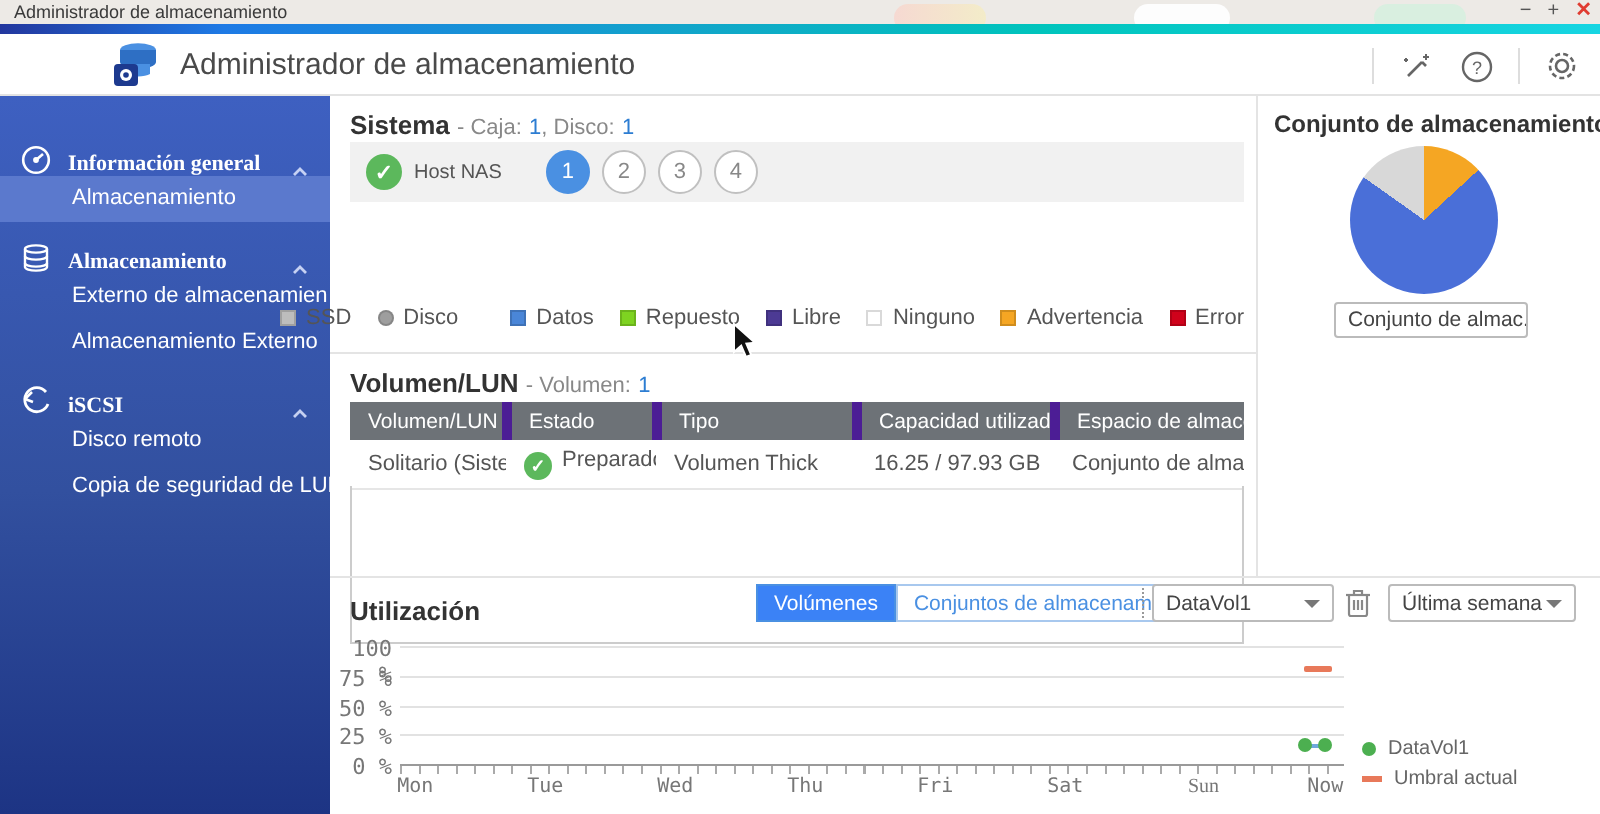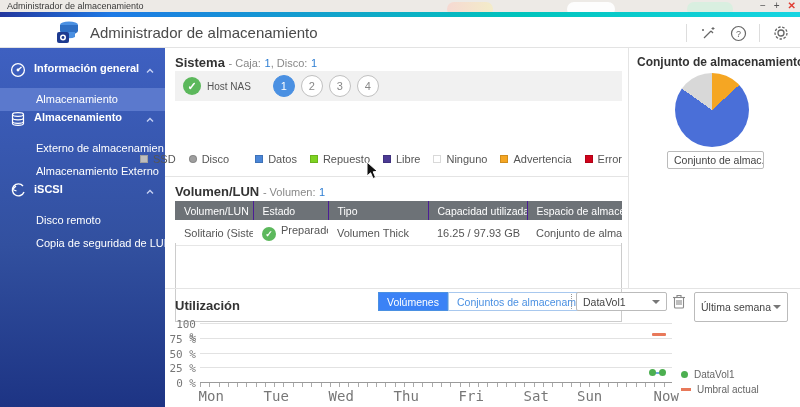--- a/index.html
+++ b/index.html
@@ -25,21 +25,21 @@
   .app-header { position:absolute; left:0; top:17px; width:800px; height:31px; background:#fff; border-bottom:1px solid #e3e3e3; }
   .logo { position:absolute; left:54px; top:3px; width:27px; height:25px; }
   .app-title { position:absolute; left:90px; top:7px; font-size:15px; color:#4a4a4a; }
   .hdr-icons { position:absolute; right:10px; top:4px; height:24px; display:flex; align-items:center; gap:12px; }
   .hdr-sep { width:1px; height:18px; background:#ddd; }
   .hdr-icon { width:18px; height:18px; display:flex; align-items:center; justify-content:center; color:#666; }
 
   
   .sidebar { position:absolute; left:0; top:48px; width:165px; height:359px;
     background:linear-gradient(180deg,#3e60c1 0%,#32509f 55%,#1d3484 100%); padding-top:14px; color:#fff; }
-  .sb-header { display:flex; align-items:flex-start; height:26px; padding:0 10px; cursor:default; }
+  .sb-header { display:flex; align-items:flex-end; height:26px; padding:0 10px; cursor:default;font-family:Liberation Serif, serif; }
   .sb-header .sb-ico { width:16px; height:16px; margin-right:8px; flex:0 0 16px; }
   .sb-header .sb-label { font-size:11px; font-weight:bold; flex:1; white-space:nowrap; }
   .sb-header .sb-chev { width:10px; height:10px; opacity:.85; }
   .sb-item { height:23px; line-height:23px; padding-left:36px; font-size:11px; white-space:nowrap; cursor:default; }
   .sb-item.active { background:#5b79cd; }
 
   
   .content { position:absolute; left:165px; top:48px; width:635px; height:359px; background:#fff; }
   .sec-title { font-size:13px; font-weight:bold; color:#333; }
   .muted { font-size:11px; font-weight:normal; color:#888; }
@@ -59,21 +59,21 @@
   .dl-item { display:flex; align-items:center; gap:5px; font-size:11px; color:#555; }
   .dl-sw { width:8px; height:8px; border:1px solid rgba(0,0,0,.15); }
   .dl-sw.circle { border-radius:50%; }
   .dl-div { width:1px; height:12px; background:#ccc; }
 
   .divider-h1 { position:absolute; left:0; top:128px; width:463px; height:1px; background:#e4e4e4; }
   .vol-title { position:absolute; left:10px; top:136px; }
 
   table.vol { position:absolute; left:10px; top:153px; width:447px; border-collapse:collapse; table-layout:fixed; }
   table.vol th { background:#6d7277; color:#fff; font-size:10.5px; font-weight:normal; text-align:left; padding:3px 0 3px 9px; height:19px; white-space:nowrap; overflow:hidden; }
-  table.vol th + th { border-left:1px solid #4c1d95;margin-left:40px; }
+  table.vol th + th { border-left:5px solid #4c1d95;margin-left:40px; }
   table.vol td { font-size:11px; color:#555; padding:4px 0 4px 9px; height:22px; border-bottom:1px solid #e6e6e6; background:#fff; white-space:nowrap; overflow:hidden; }
   .tbl-empty { position:absolute; left:10px; top:195px; width:447px; height:79px; border:1px solid #ccc; border-top:none; }
   .row-chk { width:14px; height:14px; font-size:9px; display:inline-flex; vertical-align:-3px; margin-right:5px; }
 
   .divider-v { position:absolute; left:463px; top:0; width:1px; height:240px; background:#e4e4e4; }
   .divider-h2 { position:absolute; left:0; top:240px; width:635px; height:1px; background:#e4e4e4; }
 
   
   .pool { position:absolute; left:464px; top:0; width:171px; height:240px; }
   .pool-title { position:absolute; left:8px; top:7px; font-size:12px; font-weight:bold; color:#333; white-space:nowrap; }
@@ -90,29 +90,29 @@
     color:#fff; font-size:10.5px; font-weight:bold; display:flex; align-items:center; justify-content:center; }
 
   
   .util-title { position:absolute; left:10px; top:250px; }
   .tabs { position:absolute; left:213px; top:244px; display:flex; height:19px; }
   .tab { font-size:10.5px; display:flex; align-items:center; padding:0 8px; border:1px solid #a8c8ee; color:#4a90e2; background:#fff; white-space:nowrap; }
   .tab.active { background:#3b82f6; border-color:#4a90e2; color:#fff; }
   .dotted-sep { position:absolute; left:406px; top:246px; height:15px; border-left:1px dotted #999; }
   .sel-vol { position:absolute; left:411px; top:244px; width:91px; height:19px; }
   .trash { position:absolute; left:507px; top:245px; width:16px; height:17px; color:#888; }
-  .sel-period { position:absolute; left:529px; top:244px; width:94px; height:30px; }
+  .sel-period { position:absolute; left:529px; top:244px; width:94px; height:19px; }
 
   .chart { position:absolute; left:0; top:267px; width:635px; height:92px; }
   .ytick { position:absolute; left:0; width:31px; text-align:right; font-family:"DejaVu Sans Mono",monospace; font-size:11px; color:#777; }
   .gline { position:absolute; left:35px; width:472px; height:1px; background:#e2e2e2; }
   .gline.axis { background:#9a9a9a; }
   .tickstrip { position:absolute; left:35px; top:68px; width:473px; height:4px;
     background:repeating-linear-gradient(90deg,#aaa 0 1px,transparent 1px 9.27px); }
-  .xtick { position:absolute; top:73px; font-family:"DejaVu Sans Mono",monospace; font-size:14px; color:#777; }
+  .xtick { position:absolute; top:73px; font-family:"DejaVu Sans Mono",monospace; font-size:10px; color:#777; }
   .pt { position:absolute; width:7px; height:7px; border-radius:50%; }
   .seg { position:absolute; height:2px; }
   .dash { position:absolute; width:14px; height:3px; border-radius:1px; }
   .ch-leg { position:absolute; left:516px; top:52px; }
   .ch-leg-row { display:flex; align-items:center; height:15px; gap:6px; font-size:10px; color:#666; white-space:nowrap; }
   .ch-dot { width:7px; height:7px; border-radius:50%; }
   .ch-dash { width:10px; height:3px; }
 
   
   .cursor { position:absolute; left:366px; top:161px; z-index:50; }
@@ -360,21 +360,21 @@
         <div class="ytick" style="top: 47.25px;">25 %</div>
         <div class="gline axis" style="top: 67px;"></div>
         <div class="ytick" style="top: 62px;">0 %</div>
         <div class="tickstrip"></div>
         <div class="xtick" style="left: 33.6px;">Mon</div>
         <div class="xtick" style="left: 98.6px;">Tue</div>
         <div class="xtick" style="left: 163.6px;">Wed</div>
         <div class="xtick" style="left: 228.6px;">Thu</div>
         <div class="xtick" style="left: 293.6px;">Fri</div>
         <div class="xtick" style="left: 358.6px;">Sat</div>
-        <div class="xtick" style="left: 412px;">Sun</div>
+        <div class="xtick" style="left: 429px; font-family: Liberation Serif, serif;">Sun</div>
         <div class="xtick" style="left: 488.6px;">Now</div>
         <div class="seg" style="left: 487.25px; width: 9.75px; top: 56.56px; background: rgb(111, 168, 220);"></div>
         <div class="pt" style="left: 483.75px; top: 54.06px; background: rgb(76, 175, 80);"></div>
         <div class="pt" style="left: 493.5px; top: 54.06px; background: rgb(76, 175, 80);"></div>
         <div class="dash" style="left: 486.75px; top: 18.3px; background: rgb(232, 121, 90);"></div>
         <div class="ch-leg">
           <div class="ch-leg-row">
             <span class="ch-dot" style="background: rgb(76, 175, 80);"></span>
             <span>DataVol1</span>
           </div>

